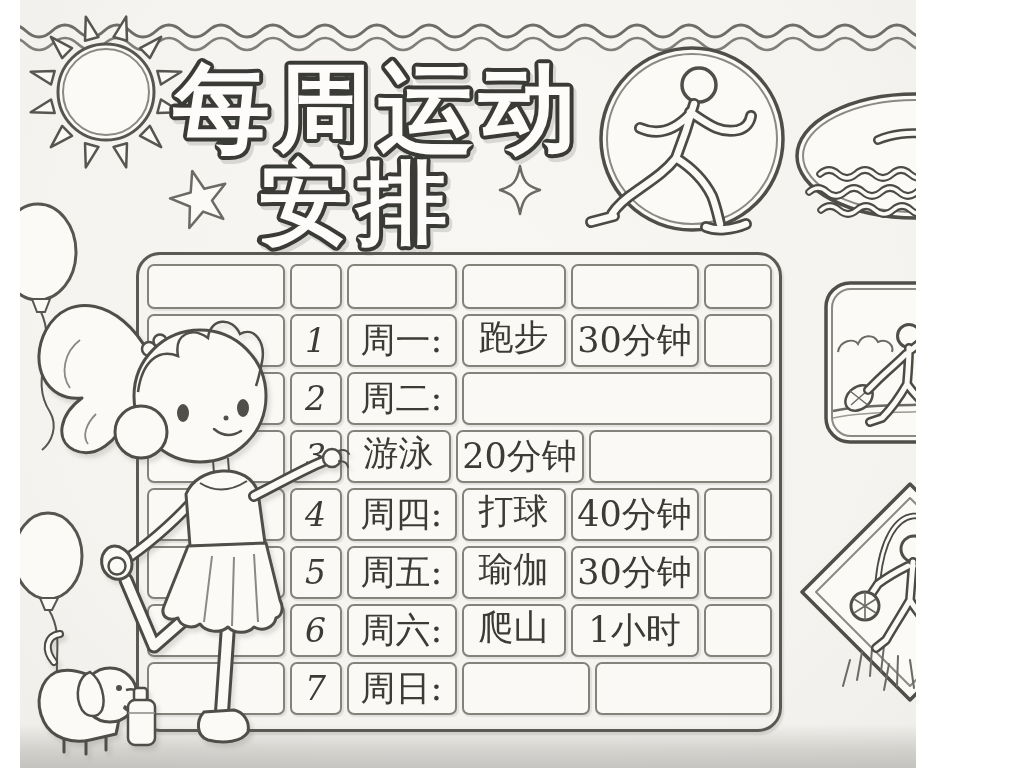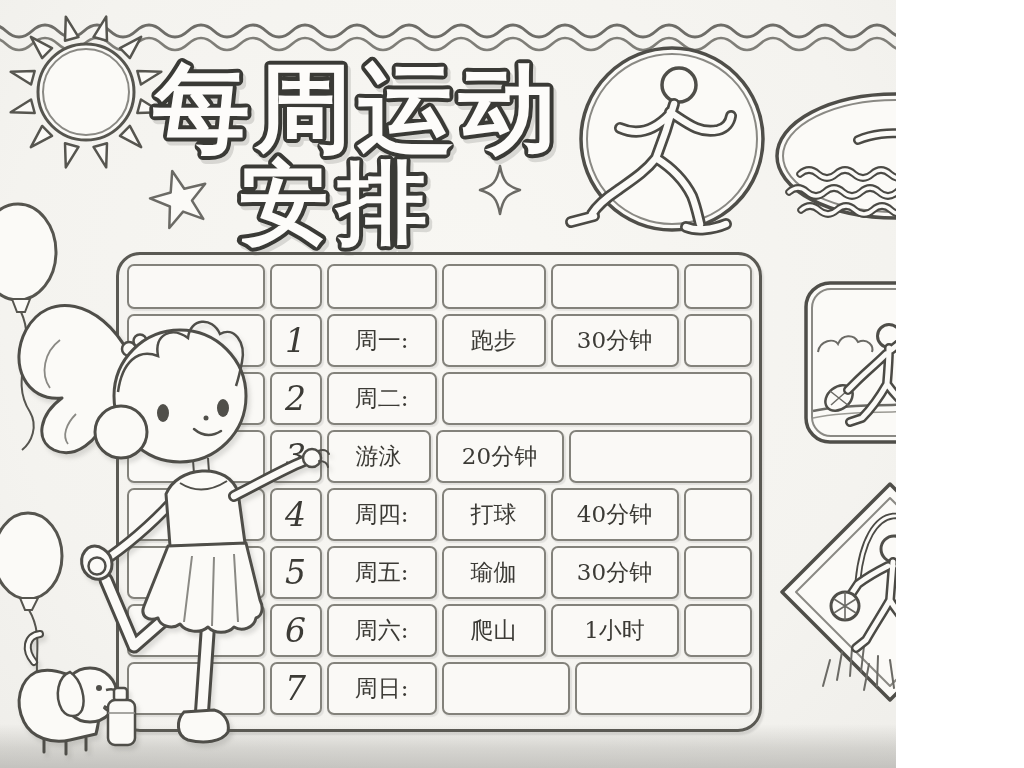--- a/index.html
+++ b/index.html
@@ -1,46 +1,47 @@
 <!DOCTYPE html>
 <html lang="zh"><head>
 <meta charset="utf-8">
 <style>
   html,body{margin:0;padding:0;}
   .canvas{
     position:relative; width:896px; height:768px; overflow:hidden;
     background:
       radial-gradient(ellipse at 50% 40%, #f8f7f3 0%, #f4f3ef 70%, #efeeea 100%);
     font-family:"DejaVu Serif","Liberation Serif",serif;
+    margin-left:20px;
   }
   .shade{
     position:absolute; left:0; right:0; bottom:0; height:44px; z-index:1;
     background:linear-gradient(to bottom, rgba(170,169,164,0) 0%, rgba(165,164,159,.38) 55%, rgba(152,151,147,.5) 100%);
   }
   svg.layer{ position:absolute; left:0; top:0; z-index:2; }
   svg.title-layer{ z-index:3; filter:drop-shadow(3px 4px 0 rgba(110,110,104,.22)); }
   svg.girl-layer{ z-index:5; filter:drop-shadow(3px 4px 2px rgba(90,90,85,.18)); }
 
   
   .tbl{
     position:absolute; left:116px; top:252px; width:646px; height:480px; z-index:4;
     border:3.5px solid #5a5953; border-radius:24px; padding:6px 5px; box-sizing:border-box;
     box-shadow:2px 3px 2px rgba(0,0,0,.1);
   }
   .trow{ display:flex; height:58px; }
   .trow.head{ height:50px; }
   .tcell{
     border:2.5px solid #83827b; border-radius:7px; margin:2.5px; box-sizing:border-box;
     background:#faf9f6; display:flex; align-items:center; justify-content:center;
-    font-size:23px; color:#3c3b36; line-height:1;
+    font-size:35px; color:#3c3b36; line-height:1;
     box-shadow:1.5px 2px 1px rgba(0,0,0,.08);
     white-space:nowrap; overflow:hidden;
   }
   .c0{width:138px;} .c1{width:52px; font-style:italic; font-size:33px;}
-  .c2{width:110px;} .c3{width:104px;} .c4{width:128px;} .c5{flex:1;}
+  .c2{width:110px;} .c3{width:104px;font-family:Liberation Mono, monospace;} .c4{width:128px;} .c5{flex:1;}
 </style>
 </head>
 <body>
 
 <div class="canvas">
 
   <div class="shade"></div>
 
   <svg class="layer" width="1024" height="768" viewBox="0 0 1024 768">
     <defs>

